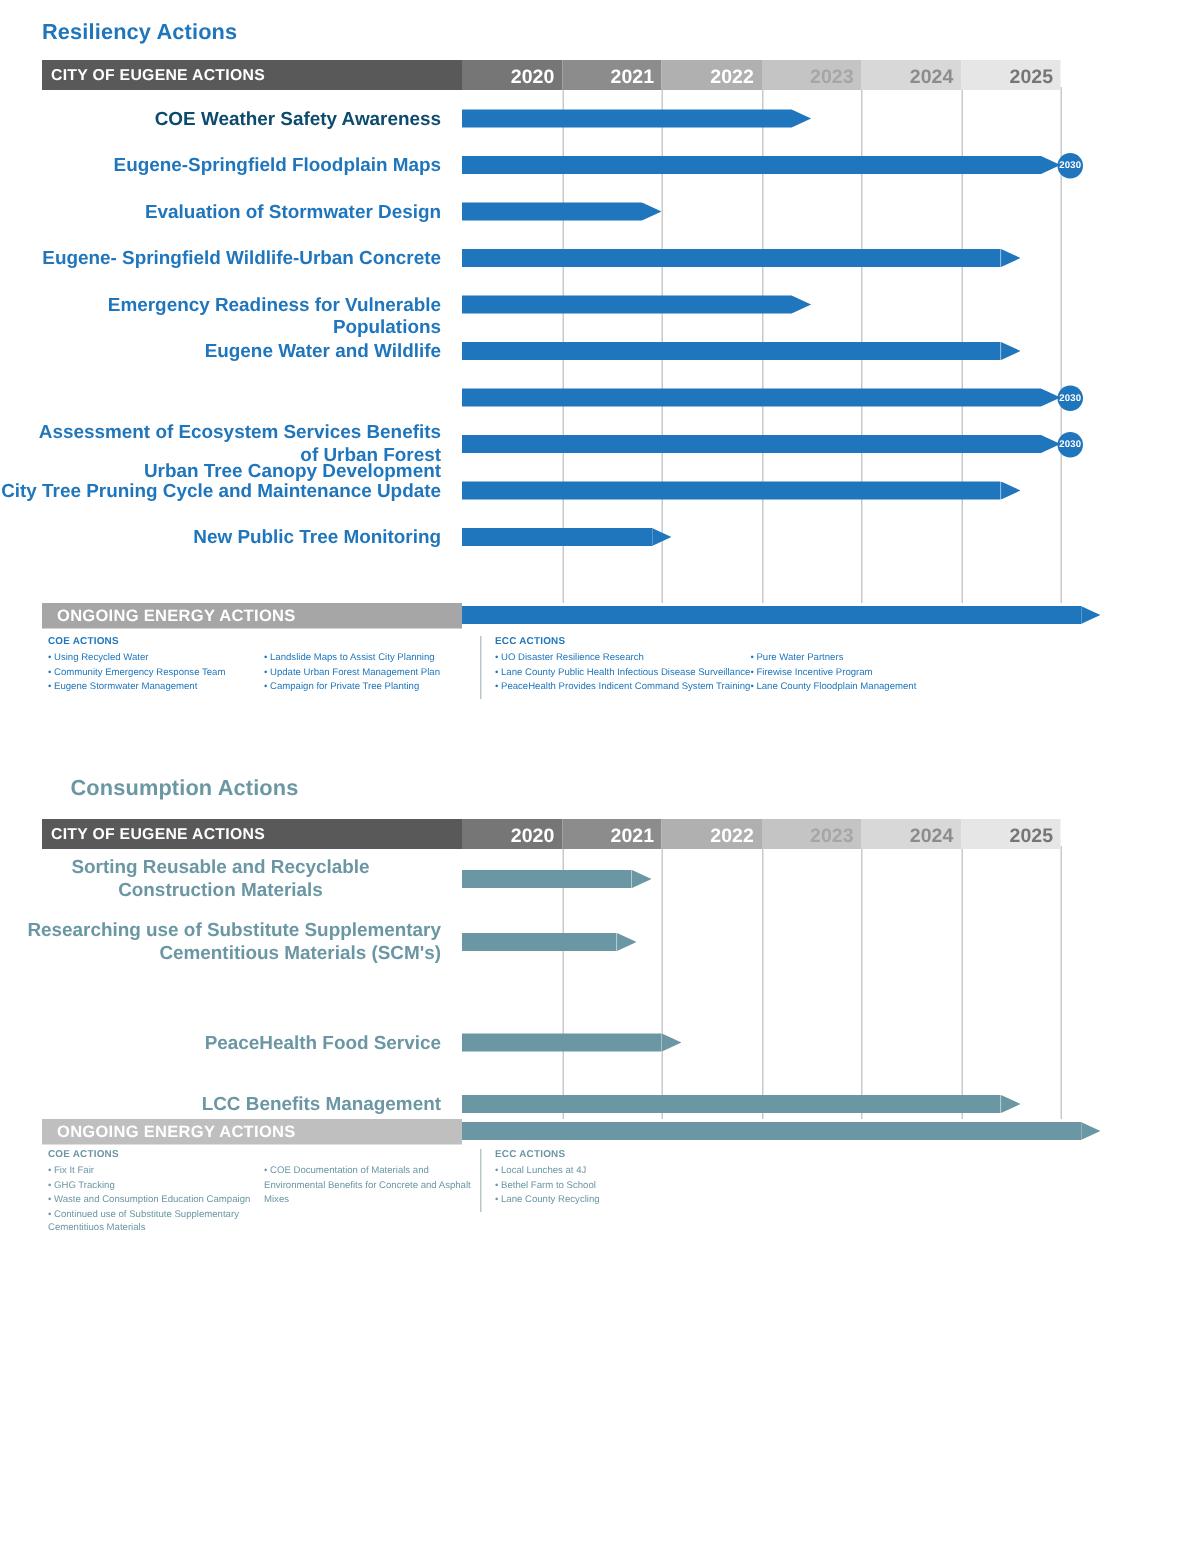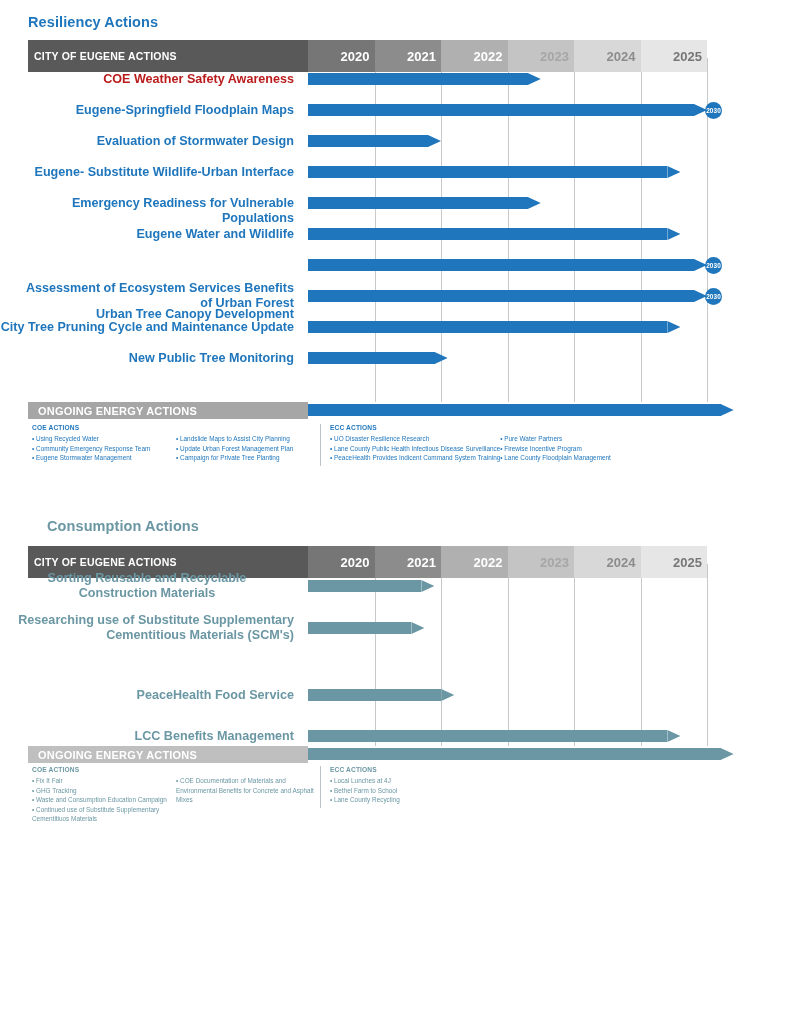--- a/index.html
+++ b/index.html
@@ -14,21 +14,21 @@
   .section-title{
     position:absolute;left:28px;font-size:14.5px;font-weight:bold;
     letter-spacing:.1px;white-space:nowrap;
   }
   .title-resiliency{color:#1f76bc;top:14px;}
   .title-consumption{color:#6a97a3;top:518px;margin-left:19px;}
   .grid-layer{position:absolute;left:0;top:0;right:0;bottom:0;pointer-events:none;}
   .gridline{position:absolute;width:1px;background:#c9c9c9;}
 
   
-  .hdr{position:absolute;left:28px;height:32px;display:flex;align-items:stretch;}
+  .hdr{position:absolute;left:28px;height:20px;display:flex;align-items:stretch;}
   .hdr-label{
     display:flex;align-items:center;
     color:#ffffff;font-size:10.5px;font-weight:bold;letter-spacing:.2px;
     padding-left:6px;box-sizing:border-box;white-space:nowrap;
   }
   .hdr-years{display:flex;}
   .year-cell{
     display:flex;align-items:center;justify-content:flex-end;
     box-sizing:border-box;padding-right:5px;
     font-size:13px;font-weight:bold;white-space:nowrap;
@@ -87,37 +87,37 @@
         <div class="year-cell" style="width: 66.5px; background: rgb(118, 118, 118); color: rgb(255, 255, 255);">2020</div>
         <div class="year-cell" style="width: 66.5px; background: rgb(140, 140, 140); color: rgb(255, 255, 255);">2021</div>
         <div class="year-cell" style="width: 66.5px; background: rgb(176, 176, 176); color: rgb(255, 255, 255);">2022</div>
         <div class="year-cell" style="width: 66.5px; background: rgb(196, 196, 196); color: rgb(166, 166, 166);">2023</div>
         <div class="year-cell" style="width: 66.5px; background: rgb(216, 216, 216); color: rgb(140, 140, 140);">2024</div>
         <div class="year-cell" style="width: 66.5px; background: rgb(230, 230, 230); color: rgb(118, 118, 118);">2025</div>
       </div>
   </div>
 
   <div id="rows-res">
-      <div class="row-label" style="top: 71.5px; color: #b91c1c;">COE Weather Safety Awareness</div>
+      <div class="row-label" style="top: 71.5px; color: #0c4a6e;">COE Weather Safety Awareness</div>
       <div class="bar" style="left: 308px; top: 73px; height: 12px; width: 232.75px;">
         <div class="bar-body" style="width: 219.75px; background: rgb(31, 118, 188);"></div>
         <div class="bar-head" style="left: 219.75px; width: 13px; background: rgb(31, 118, 188); clip-path: polygon(0px 0px, 0px 100%, 100% 50%);"></div>
       </div>
       <div class="row-label" style="top: 102.5px; color: rgb(31, 118, 188);">Eugene-Springfield Floodplain Maps</div>
       <div class="bar" style="left: 308px; top: 104px; height: 12px; width: 399px;">
         <div class="bar-body" style="width: 386px; background: rgb(31, 118, 188);"></div>
         <div class="bar-head" style="left: 386px; width: 13px; background: rgb(31, 118, 188); clip-path: polygon(0px 0px, 0px 100%, 100% 50%);"></div>
       </div>
       <div class="badge" style="left: 705px; top: 101.5px; width: 17px; height: 17px; background: rgb(31, 118, 188);">2030</div>
       <div class="row-label" style="top: 133.5px; color: rgb(31, 118, 188);">Evaluation of Stormwater Design</div>
       <div class="bar" style="left: 308px; top: 135px; height: 12px; width: 133px;">
         <div class="bar-body" style="width: 120px; background: rgb(31, 118, 188);"></div>
         <div class="bar-head" style="left: 120px; width: 13px; background: rgb(31, 118, 188); clip-path: polygon(0px 0px, 0px 100%, 100% 50%);"></div>
       </div>
-      <div class="row-label" style="top: 164.5px; color: rgb(31, 118, 188);">Eugene- Substitute Wildlife-Urban Interface</div>
+      <div class="row-label" style="top: 164.5px; color: rgb(31, 118, 188);">Eugene- Springfield Wildlife-Urban Concrete</div>
       <div class="bar" style="left: 308px; top: 166px; height: 12px; width: 372.4px;">
         <div class="bar-body" style="width: 359.4px; background: rgb(31, 118, 188);"></div>
         <div class="bar-head" style="left: 359.4px; width: 13px; background: rgb(31, 118, 188); clip-path: polygon(0px 0px, 0px 100%, 100% 50%);"></div>
       </div>
       <div class="row-label" style="top: 195.5px; color: rgb(31, 118, 188);">Emergency Readiness for Vulnerable Populations</div>
       <div class="bar" style="left: 308px; top: 197px; height: 12px; width: 232.75px;">
         <div class="bar-body" style="width: 219.75px; background: rgb(31, 118, 188);"></div>
         <div class="bar-head" style="left: 219.75px; width: 13px; background: rgb(31, 118, 188); clip-path: polygon(0px 0px, 0px 100%, 100% 50%);"></div>
       </div>
       <div class="row-label" style="top: 226.5px; color: rgb(31, 118, 188);">Eugene Water and Wildlife</div>

